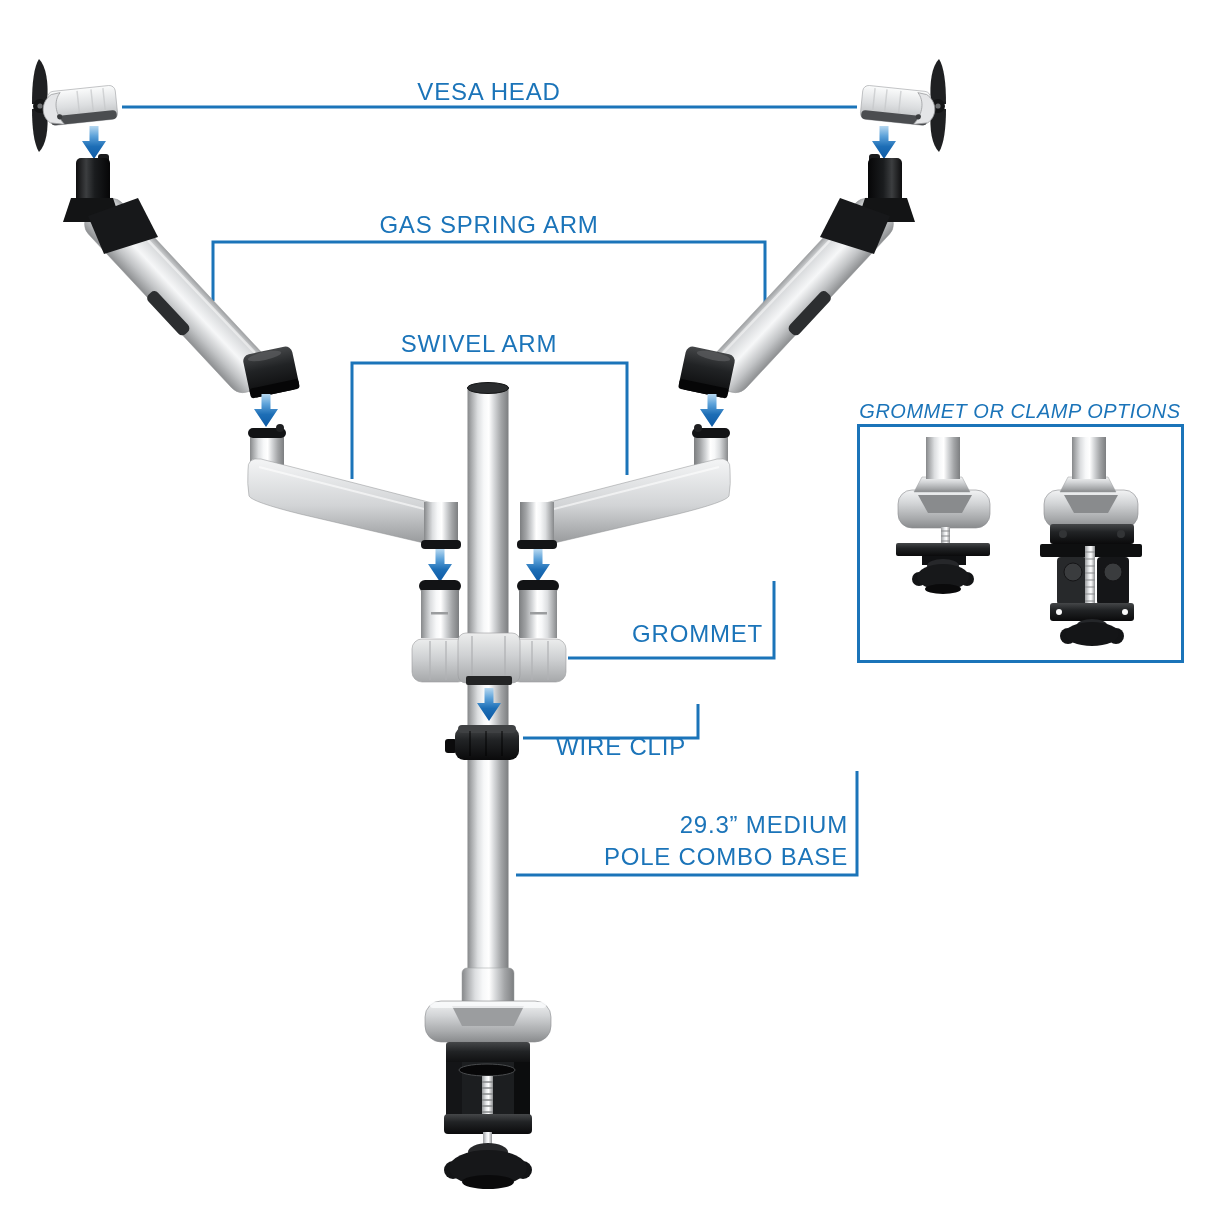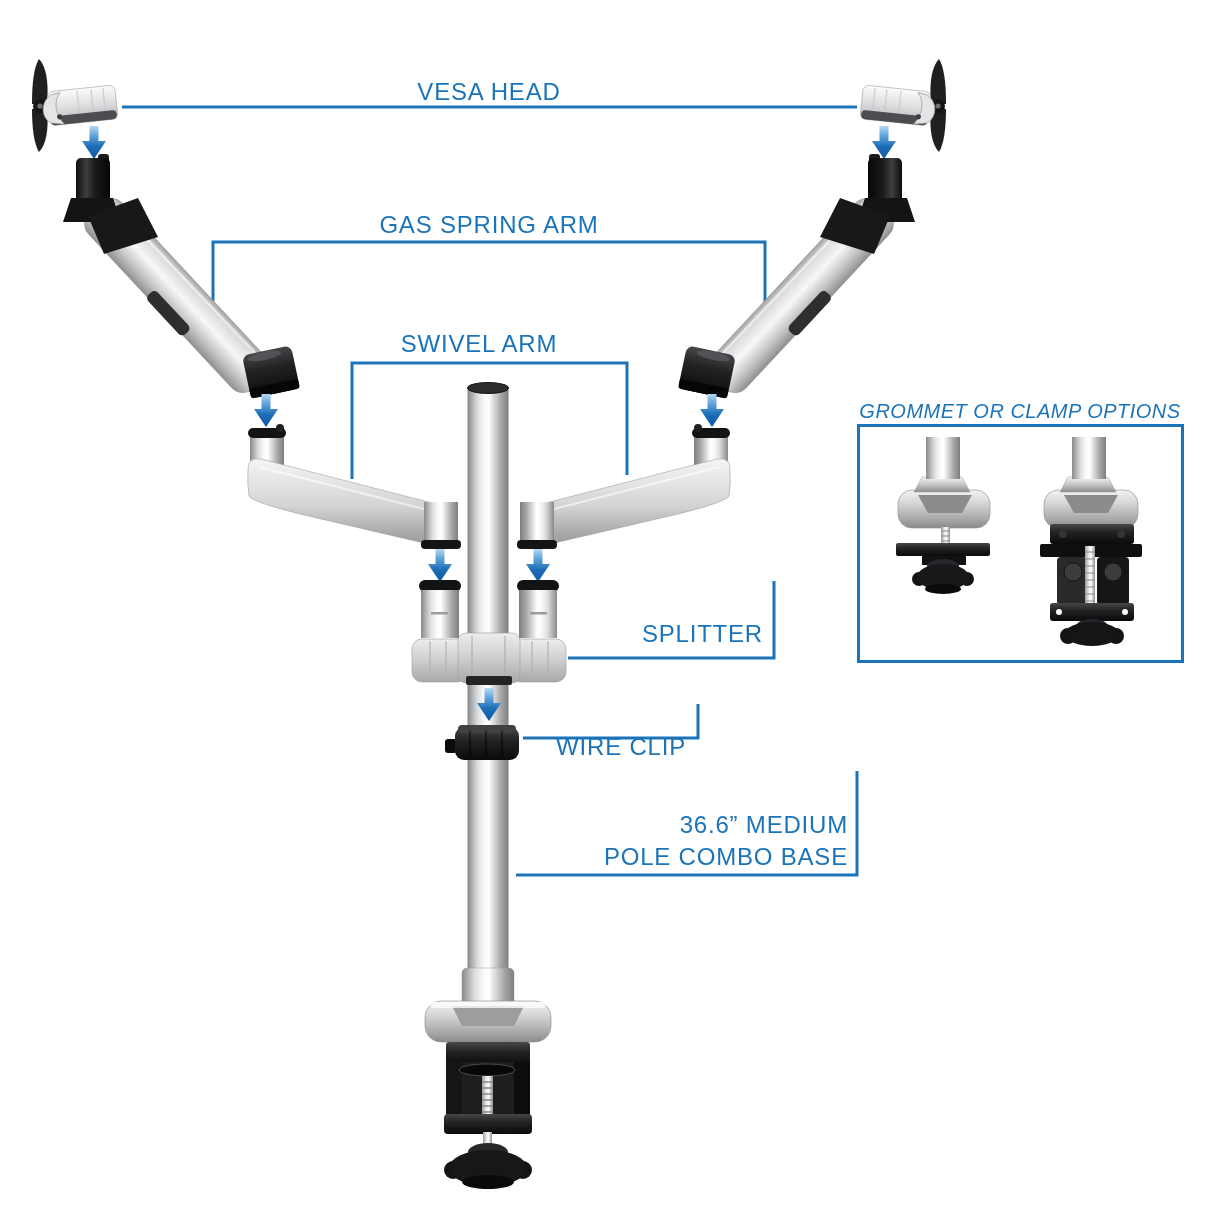--- a/index.html
+++ b/index.html
@@ -243,21 +243,21 @@
       <circle cx="1068" cy="636" r="8" fill="#131416"></circle>
       <circle cx="1116" cy="636" r="8" fill="#131416"></circle>
       <ellipse cx="1092" cy="634" rx="27" ry="12" fill="#141517"></ellipse>
     </g>
   </g>
 </svg>
 
 <div class="lbl lbl-vesa">VESA HEAD</div>
 <div class="lbl lbl-gas">GAS SPRING ARM</div>
 <div class="lbl lbl-swivel">SWIVEL ARM</div>
-<div class="lbl lbl-splitter">SPLITTER</div>
+<div class="lbl lbl-splitter">GROMMET</div>
 <div class="lbl lbl-wire">WIRE CLIP</div>
 <div class="lbl lbl-pole">
-  <div>36.6” MEDIUM</div>
+  <div>29.3” MEDIUM</div>
   <div>POLE COMBO BASE</div>
 </div>
 <div class="lbl lbl-options">GROMMET OR CLAMP OPTIONS</div>
 
 </div>
 
 </body></html>

